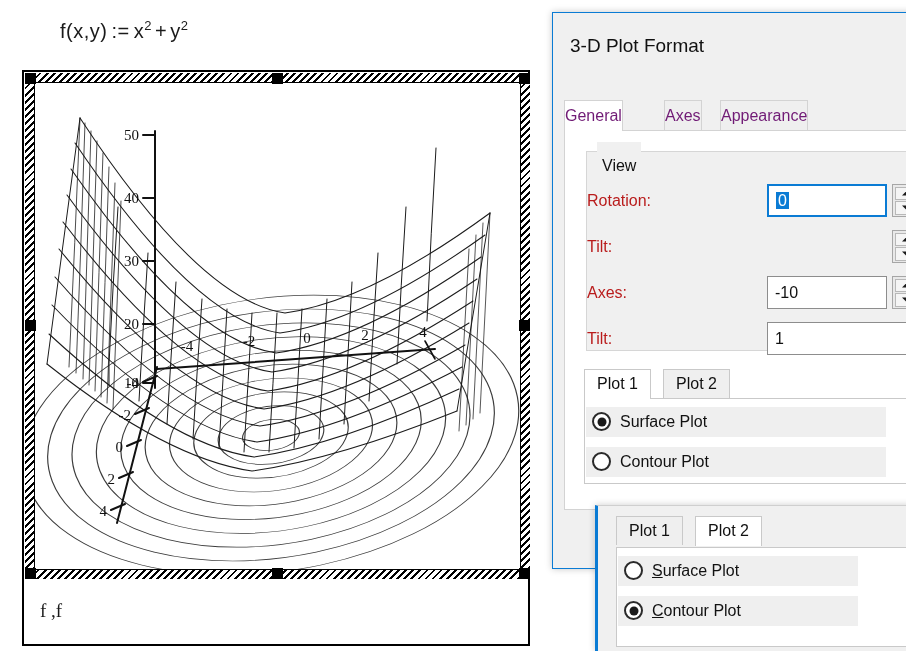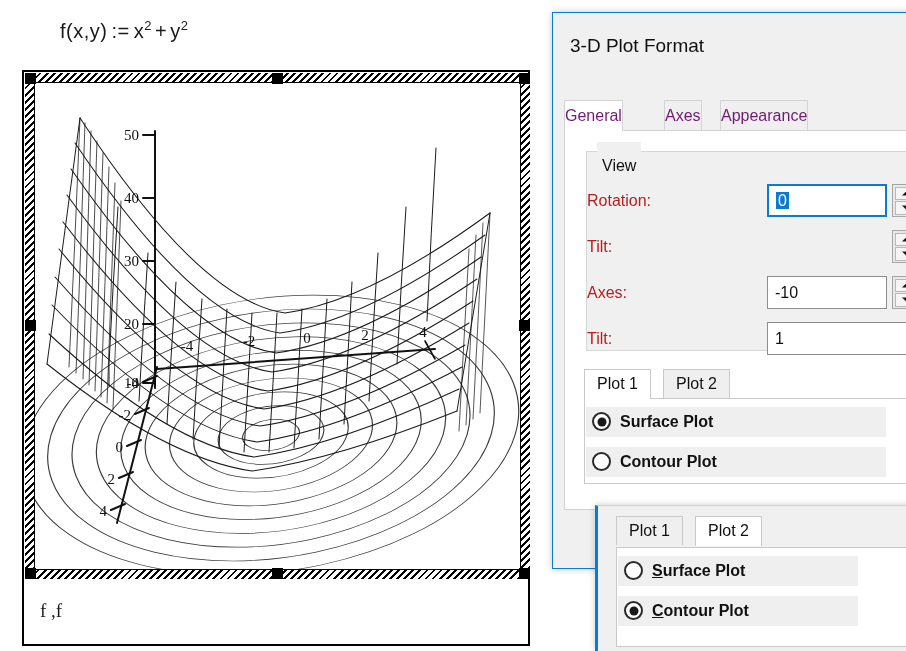--- a/index.html
+++ b/index.html
@@ -140,21 +140,20 @@
     white-space:nowrap;
   }
   .ptab.active{background:#fff;height:30px;z-index:3;}
   .ppage{
     position:absolute;left:0;top:29px;width:100%;height:86px;
     background:#fff;border:1px solid #c9c9c9;box-sizing:border-box;
   }
   .radio-row{
     position:absolute;left:1px;width:300px;height:30px;
     background:#efefef;
-    font-weight:bold;
   }
   .radio-row .rb{
     position:absolute;left:6px;top:5px;width:19px;height:19px;
     border:2px solid #2a2a2a;border-radius:50%;background:#fff;
     box-sizing:border-box;
   }
   .radio-row .rb.on::after{
     content:"";position:absolute;left:50%;top:50%;width:9px;height:9px;
     transform:translate(-50%,-50%);border-radius:50%;background:#1a1a1a;
   }

